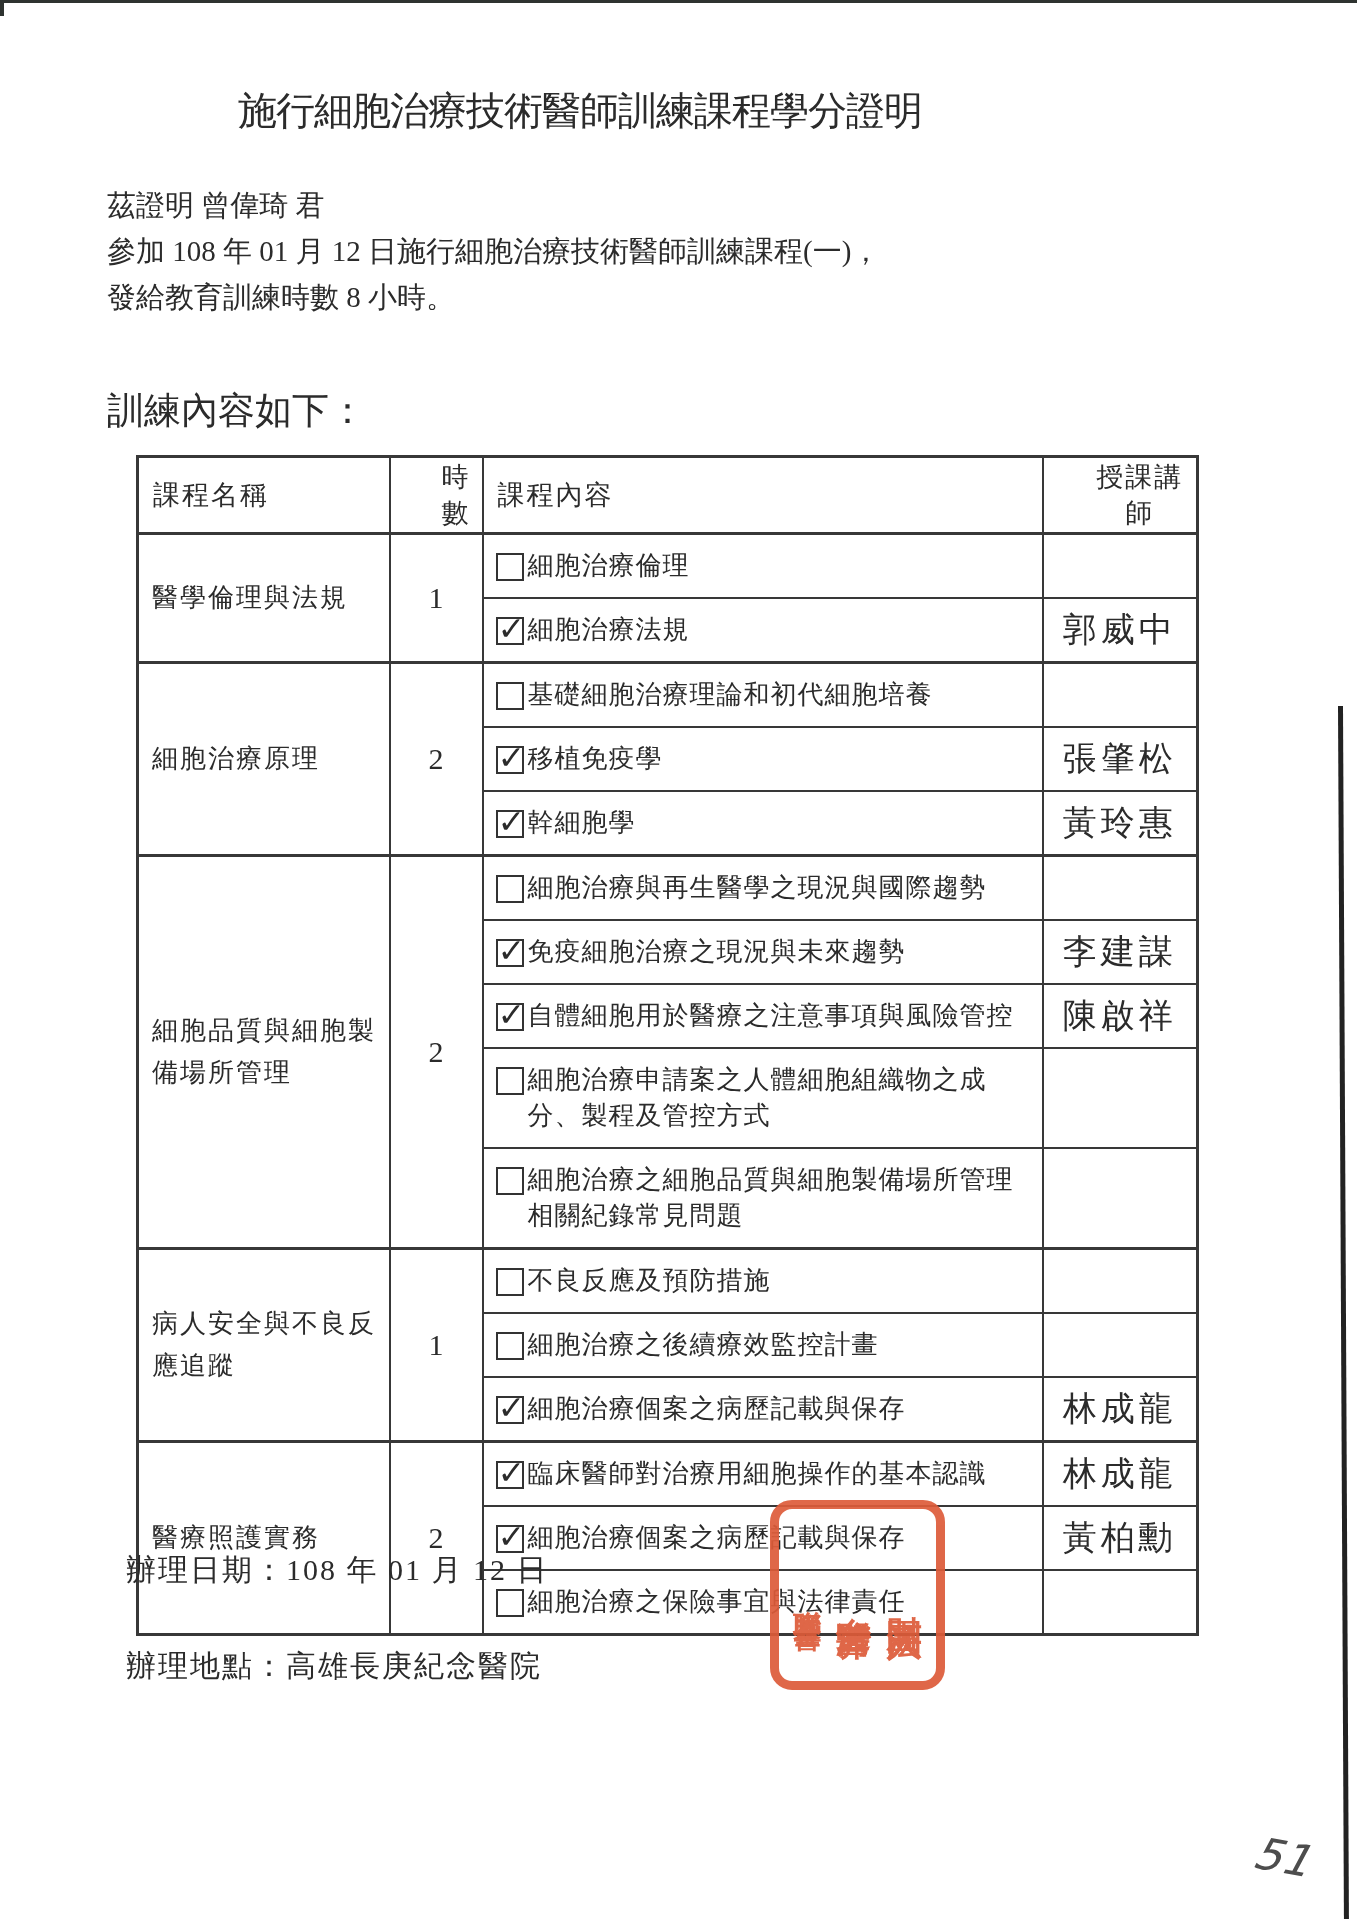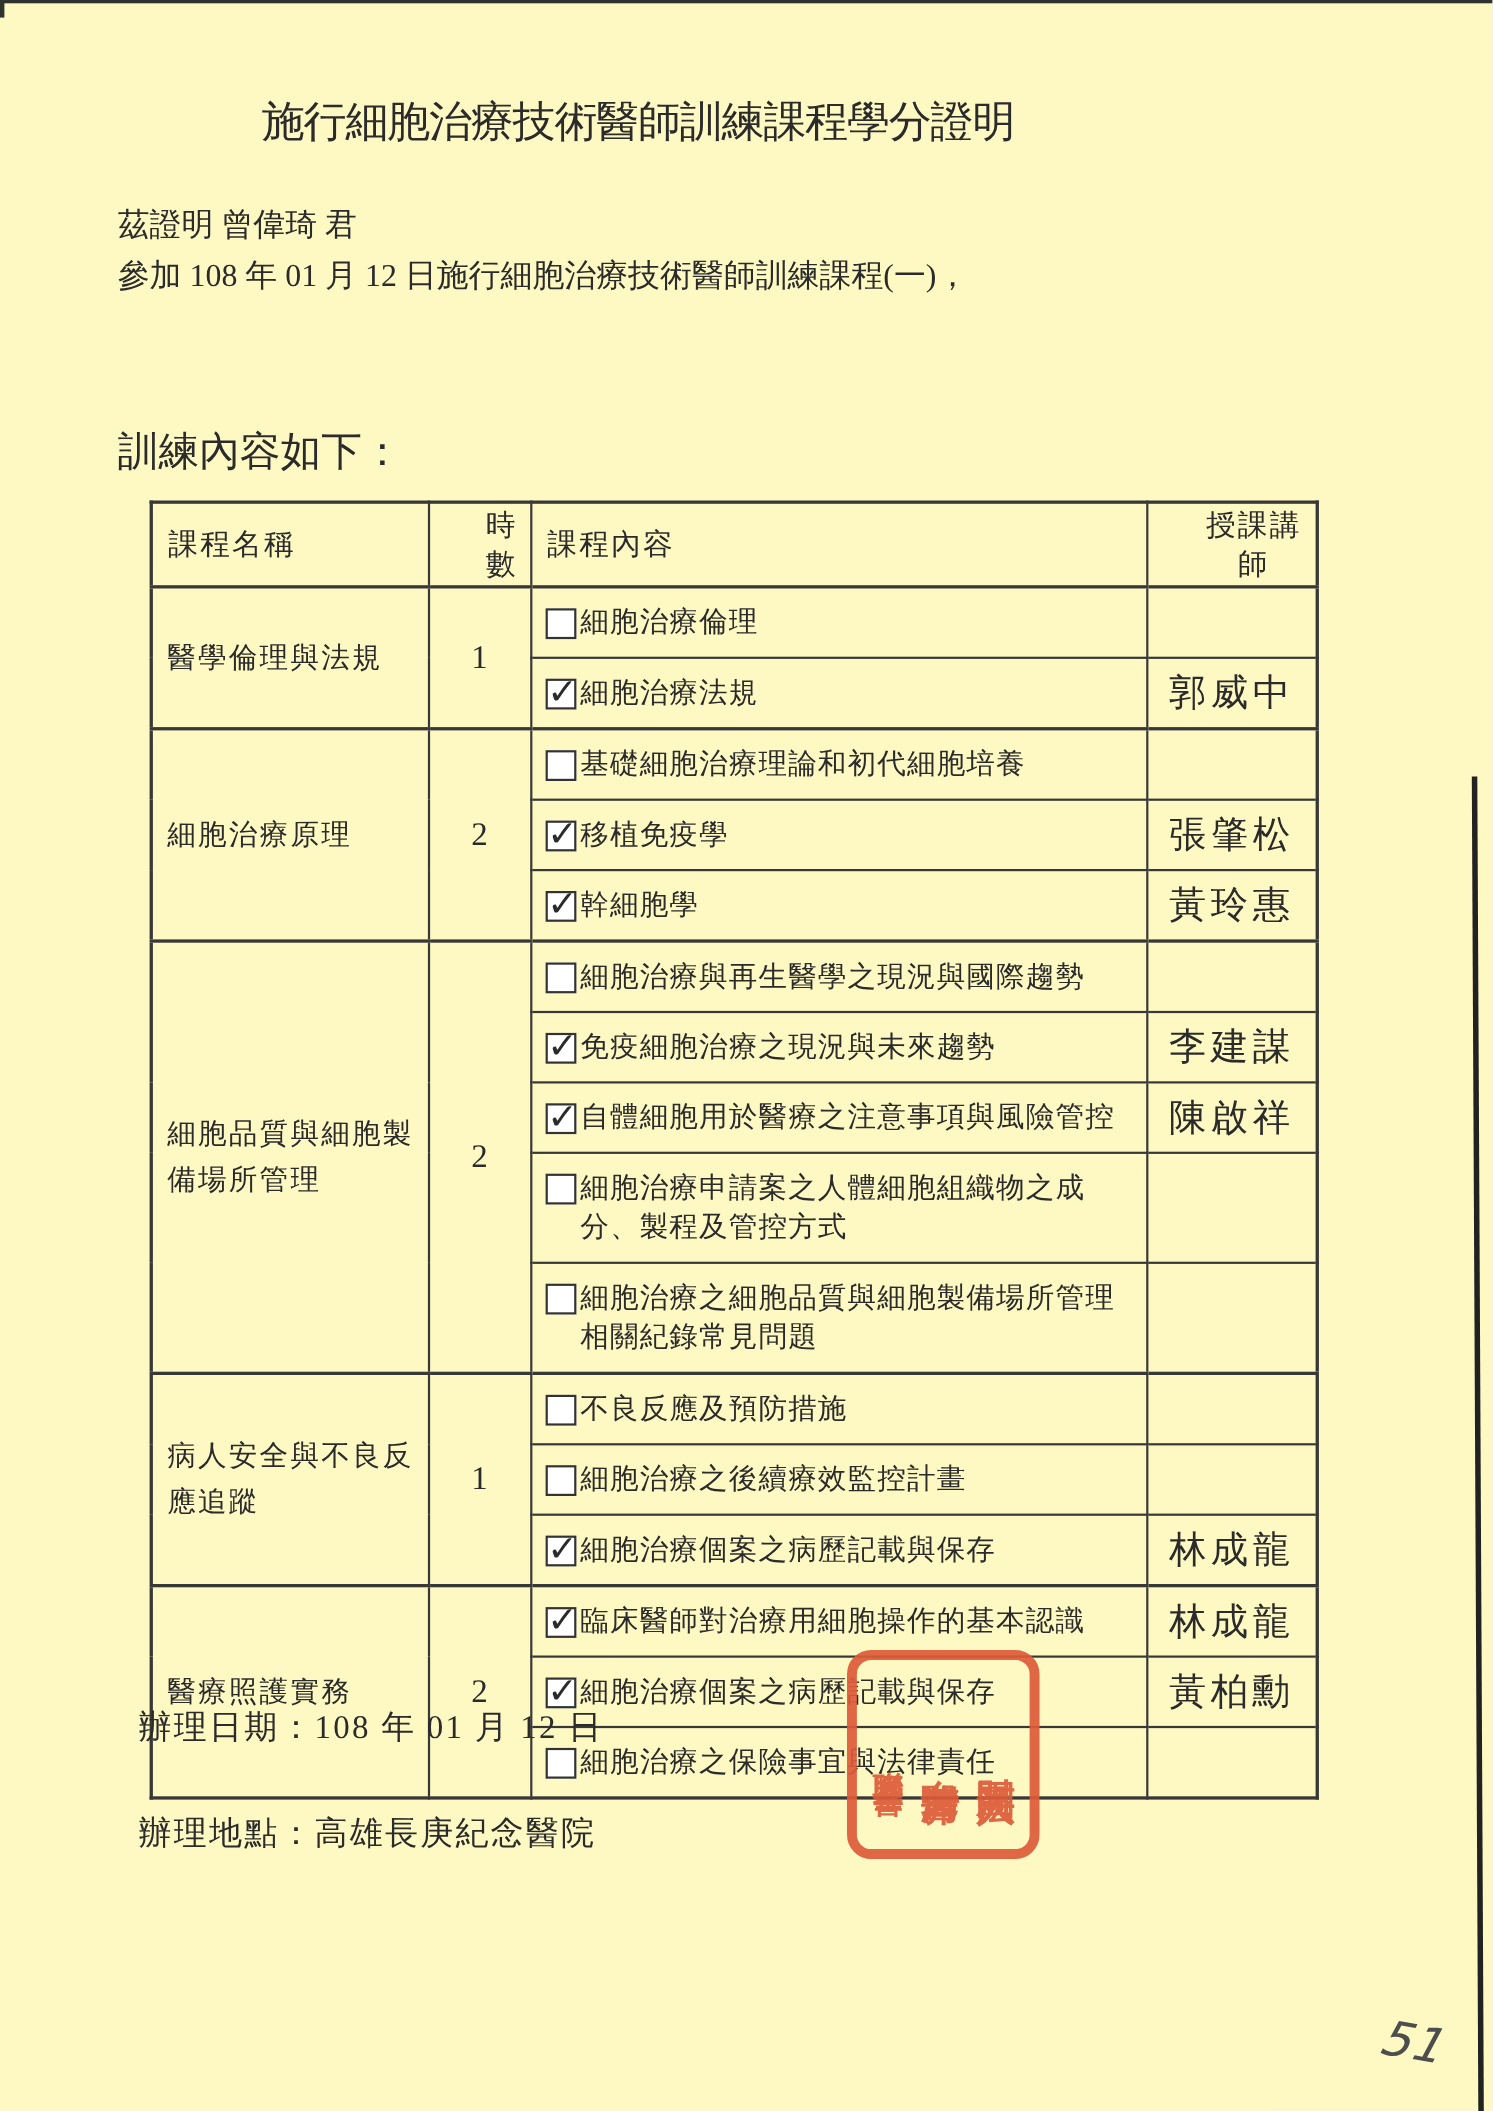--- a/index.html
+++ b/index.html
@@ -1,21 +1,21 @@
 <!DOCTYPE html>
 <html><head>
 <meta charset="utf-8">
 <style>
   html, body { margin: 0; padding: 0; background: #e8e8e8; }
   .page {
     position: relative;
     width: 1357px;
     height: 1919px;
     margin: 0 auto;
-    background: #fef9c3;
+    background: #ffffff;
     overflow: hidden;
     font-family: "Liberation Serif", "DejaVu Serif", serif;
     color: #2b2b2b;
   }
 
   
   .scan-edge-top {
     position: absolute; top: 0; left: 0; width: 100%; height: 3px;
     background: #2e3330;
   }
@@ -120,20 +120,21 @@
 
   <div class="scan-edge-top"></div>
   <div class="scan-edge-left-notch"></div>
   <div class="scan-edge-right"></div>
 
   <div class="doc-title">施行細胞治療技術醫師訓練課程學分證明</div>
 
   <div class="cert-block">
     <p>茲證明 曾偉琦 君</p>
     <p>參加 108 年 01 月 12 日施行細胞治療技術醫師訓練課程(一)，</p>
+    <p>發給教育訓練時數 8 小時。</p>
   </div>
 
   <div class="table-intro">訓練內容如下：</div>
 
   <table class="course-table">
     <colgroup>
       <col class="c-name">
         <col class="c-hours">
         <col class="c-content">
         <col class="c-lect">

